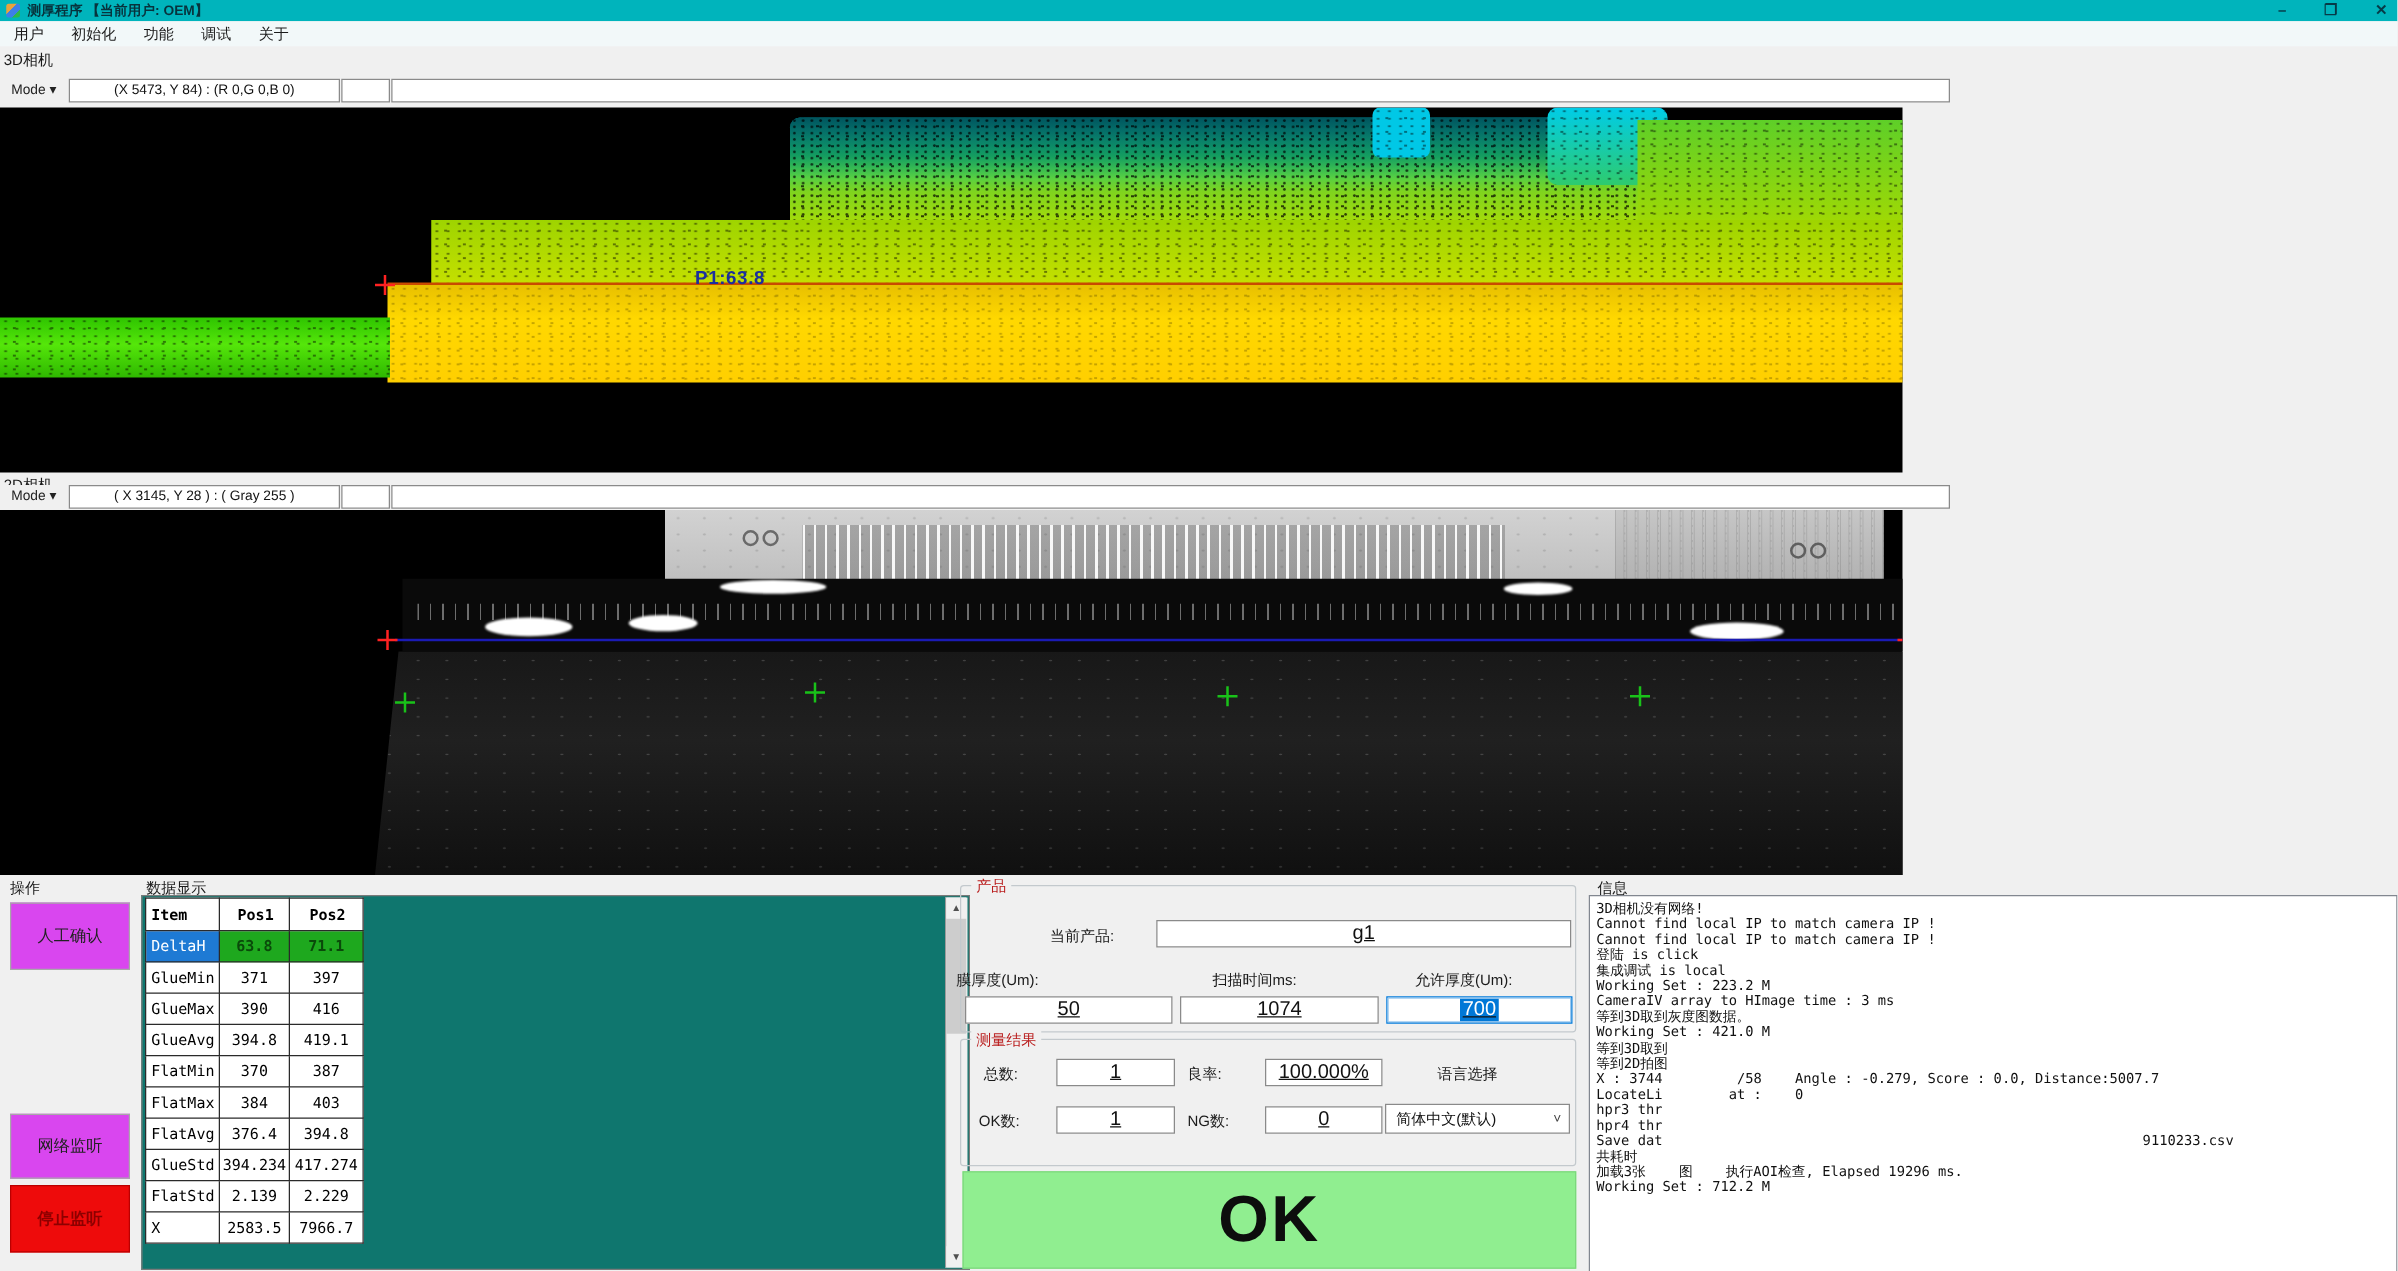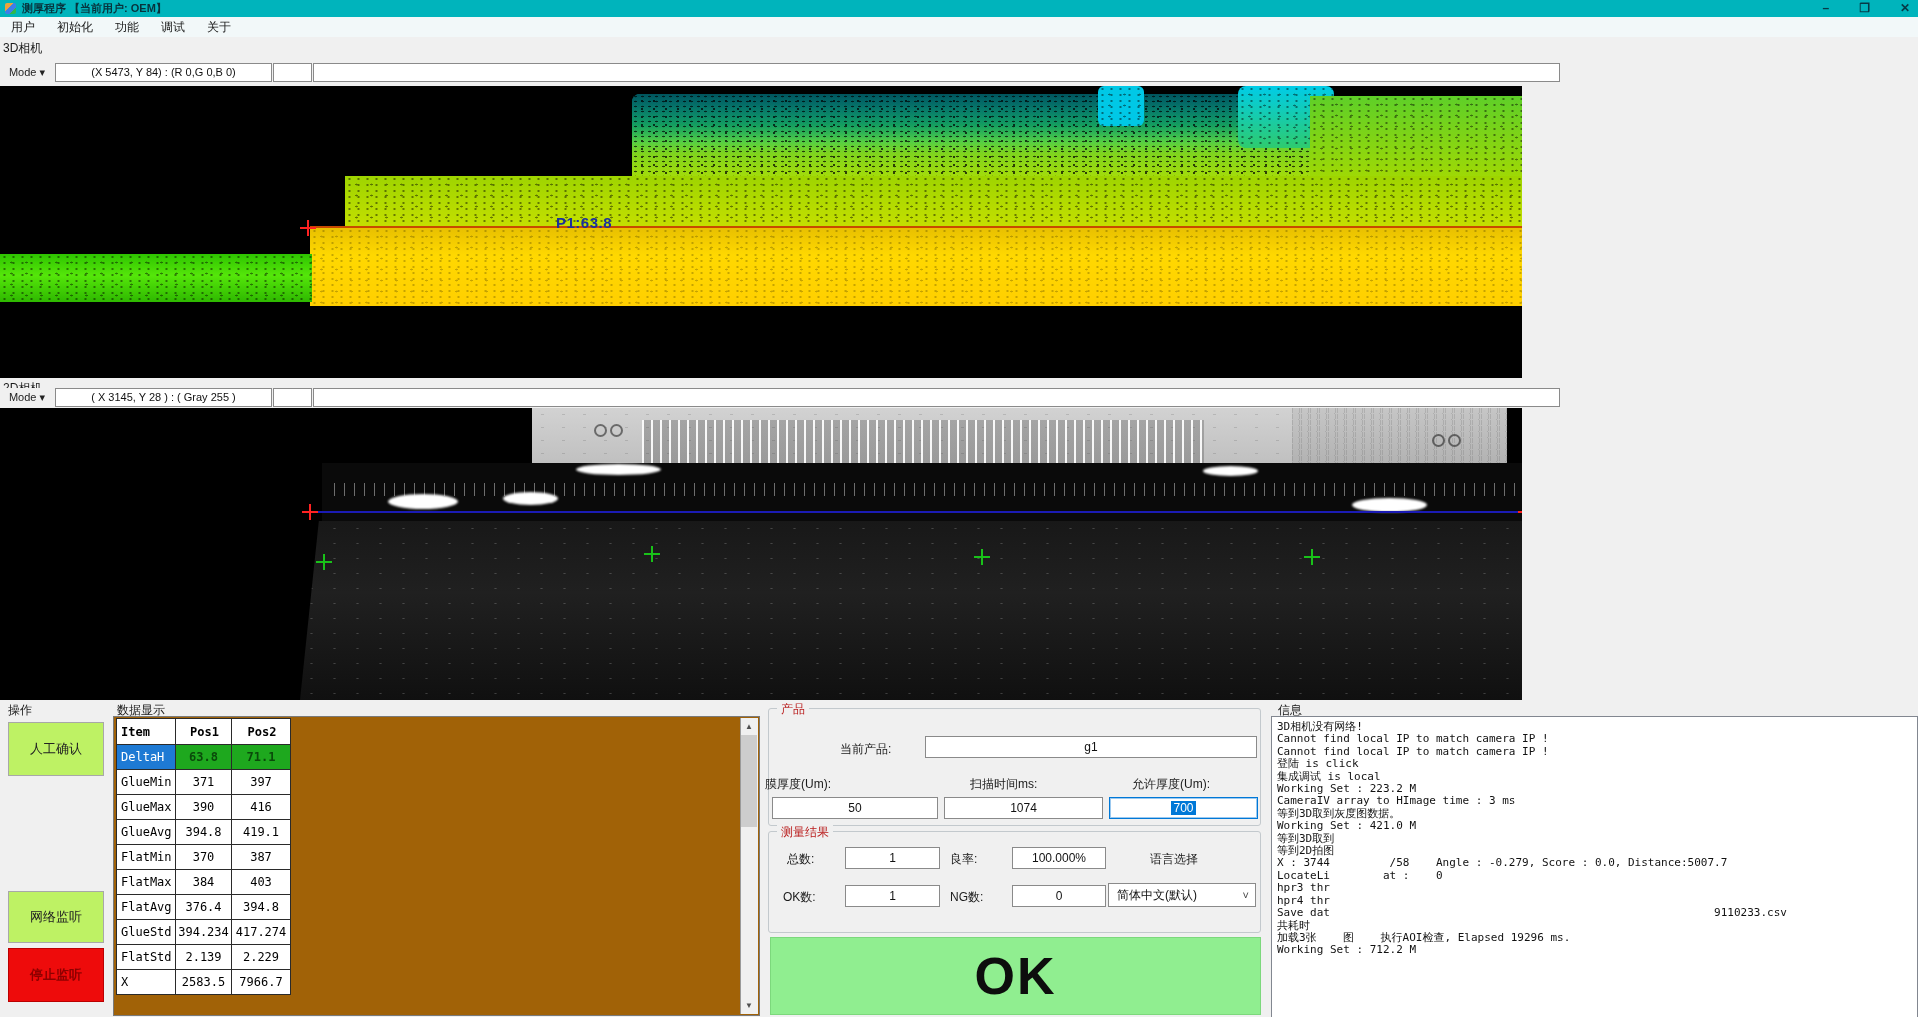--- a/index.html
+++ b/index.html
@@ -47,47 +47,47 @@
   .cross::after{content:"";position:absolute;left:0;top:7px;width:16px;height:2px;background:currentColor;}
 
   .plabel{position:absolute;font-size:15px;font-weight:bold;color:#1b2f9e;letter-spacing:.5px;}
 
   
   .ticksrow{position:absolute;left:12px;right:12px;top:20px;height:13px;opacity:.45;
     background:repeating-linear-gradient(90deg,rgba(255,255,255,.9) 0 1px,transparent 1px 10px);}
   .blob{position:absolute;background:#fff;border-radius:50%;filter:blur(1px);}
 
   
-  .btn{position:absolute;background:#bef264;border:1px solid #a8a8a8;font-size:13px;color:#222;
+  .btn{position:absolute;background:#d946ef;border:1px solid #a8a8a8;font-size:13px;color:#222;
     display:flex;align-items:center;justify-content:center;}
   .btn.red{background:#ee0b0b;border-color:#b00;color:#8d0000;font-weight:bold;}
 
   
-  .grid{position:absolute;background:#a16207;border:1px solid #7a7a7a;overflow:hidden;}
+  .grid{position:absolute;background:#0f766e;border:1px solid #7a7a7a;overflow:hidden;padding-left:16px;}
   table.dg{border-collapse:collapse;position:absolute;left:2px;top:1px;
     font-family:"DejaVu Sans Mono",monospace;font-size:12px;background:#fff;}
   table.dg td{border:1px solid #2a2a2a;height:24px;text-align:center;padding:0 2px;background:#fff;}
   table.dg td.item{width:52px;text-align:left;padding-left:4px;}
   table.dg td.p1{width:49px;}
   table.dg td.p2{width:52px;}
   table.dg tr.head td{font-weight:bold;height:25px;text-align:left;padding-left:4px;}
   table.dg tr.head td.p1,table.dg tr.head td.p2{text-align:center;}
   tr.hl td.item{background:#1e7ad4;color:#fff;}
   tr.hl td.p1,tr.hl td.p2{background:#1ea81e;color:#0a4a0a;font-weight:bold;}
   .sbar{position:absolute;top:1px;right:1px;width:17px;bottom:1px;background:#f0f0f0;border-left:1px solid #9a9a9a;}
   .sbar .arr{position:absolute;left:0;width:16px;height:17px;background:#f0f0f0;color:#505050;
     font-size:8px;text-align:center;line-height:17px;}
   .sbar .thumb{position:absolute;left:0;top:17px;width:16px;height:92px;background:#cdcdcd;}
 
   
   .groupbox{position:absolute;border:1px solid #c3c9cd;border-radius:3px;}
   .gb-title{position:absolute;top:-8px;left:8px;background:#f0f0f0;padding:0 4px;font-size:12px;color:#b91c1c;}
   .flabel{position:absolute;font-size:12px;color:#1a1a1a;}
-  .field{position:absolute;background:#fff;border:1px solid #8a8a8a;font-size:12px;color:#111;
-    display:flex;align-items:center;justify-content:center;}
+  .field{position:absolute;background:#fff;border:1px solid #8a8a8a;font-size:16px;color:#111;
+    display:flex;align-items:center;justify-content:center;text-decoration:underline;}
   .field.focus{border:1px solid #0078d7;box-shadow:inset 0 0 0 1px #9cc9ef;}
   .sel{background:#0078d7;color:#fff;padding:0 2px;}
   .combo{position:absolute;background:#fff;border:1px solid #8a8a8a;font-size:12px;color:#111;
     display:flex;align-items:center;padding-left:8px;}
   .combo .ca{position:absolute;right:6px;color:#444;font-size:11px;}
 
   .okpanel{position:absolute;background:#90ee90;border:1px solid #7cd87c;
     display:flex;align-items:center;justify-content:center;
     font-size:52px;font-weight:bold;color:#0d0d0d;letter-spacing:2px;}
 

